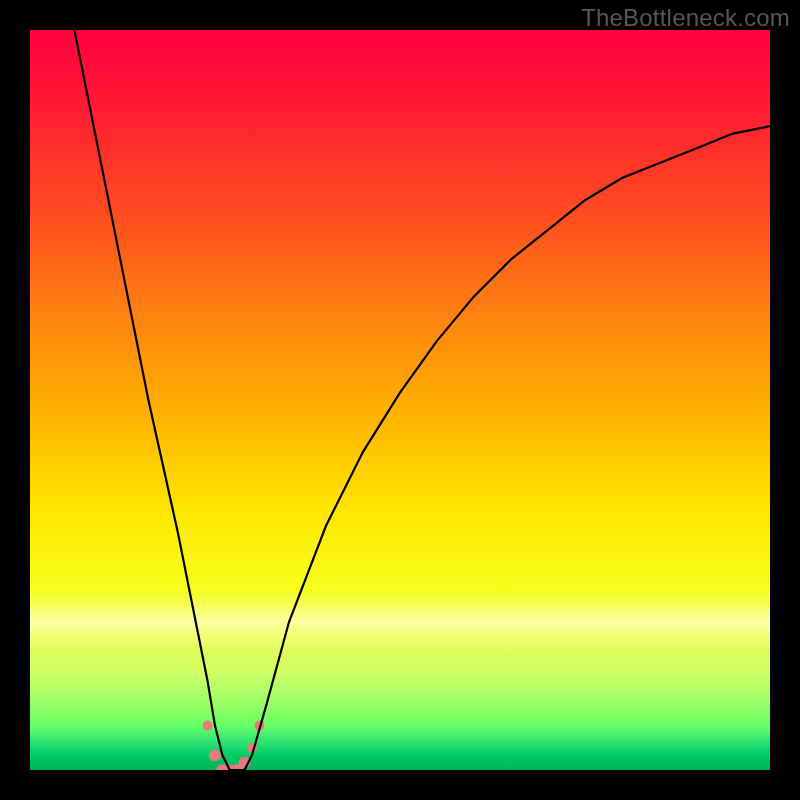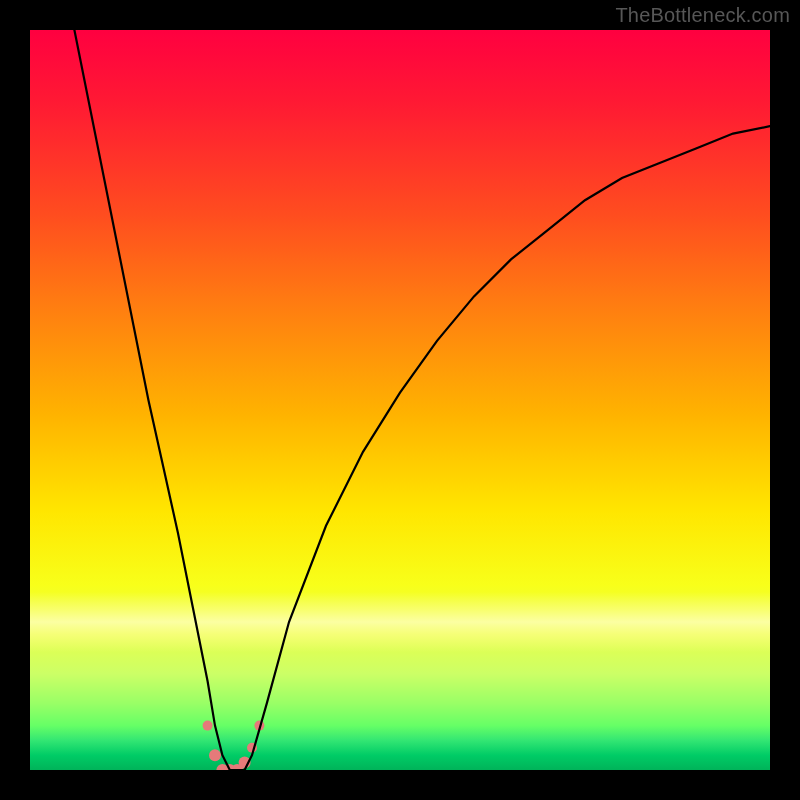--- a/index.html
+++ b/index.html
@@ -55,21 +55,21 @@
     position: absolute;
     inset: 0;
     width: 100%;
     height: 100%;
   }
   .watermark {
     position: absolute;
     top: 4px;
     right: 10px;
     font-family: Arial, Helvetica, sans-serif;
-    font-size: 20px;
+    font-size: 24px;
     color: #575757;
     letter-spacing: 0.2px;
     user-select: none;
   }
 </style>
 </head>
 <body>
 
 <div class="frame">
   <div class="watermark">TheBottleneck.com</div>

